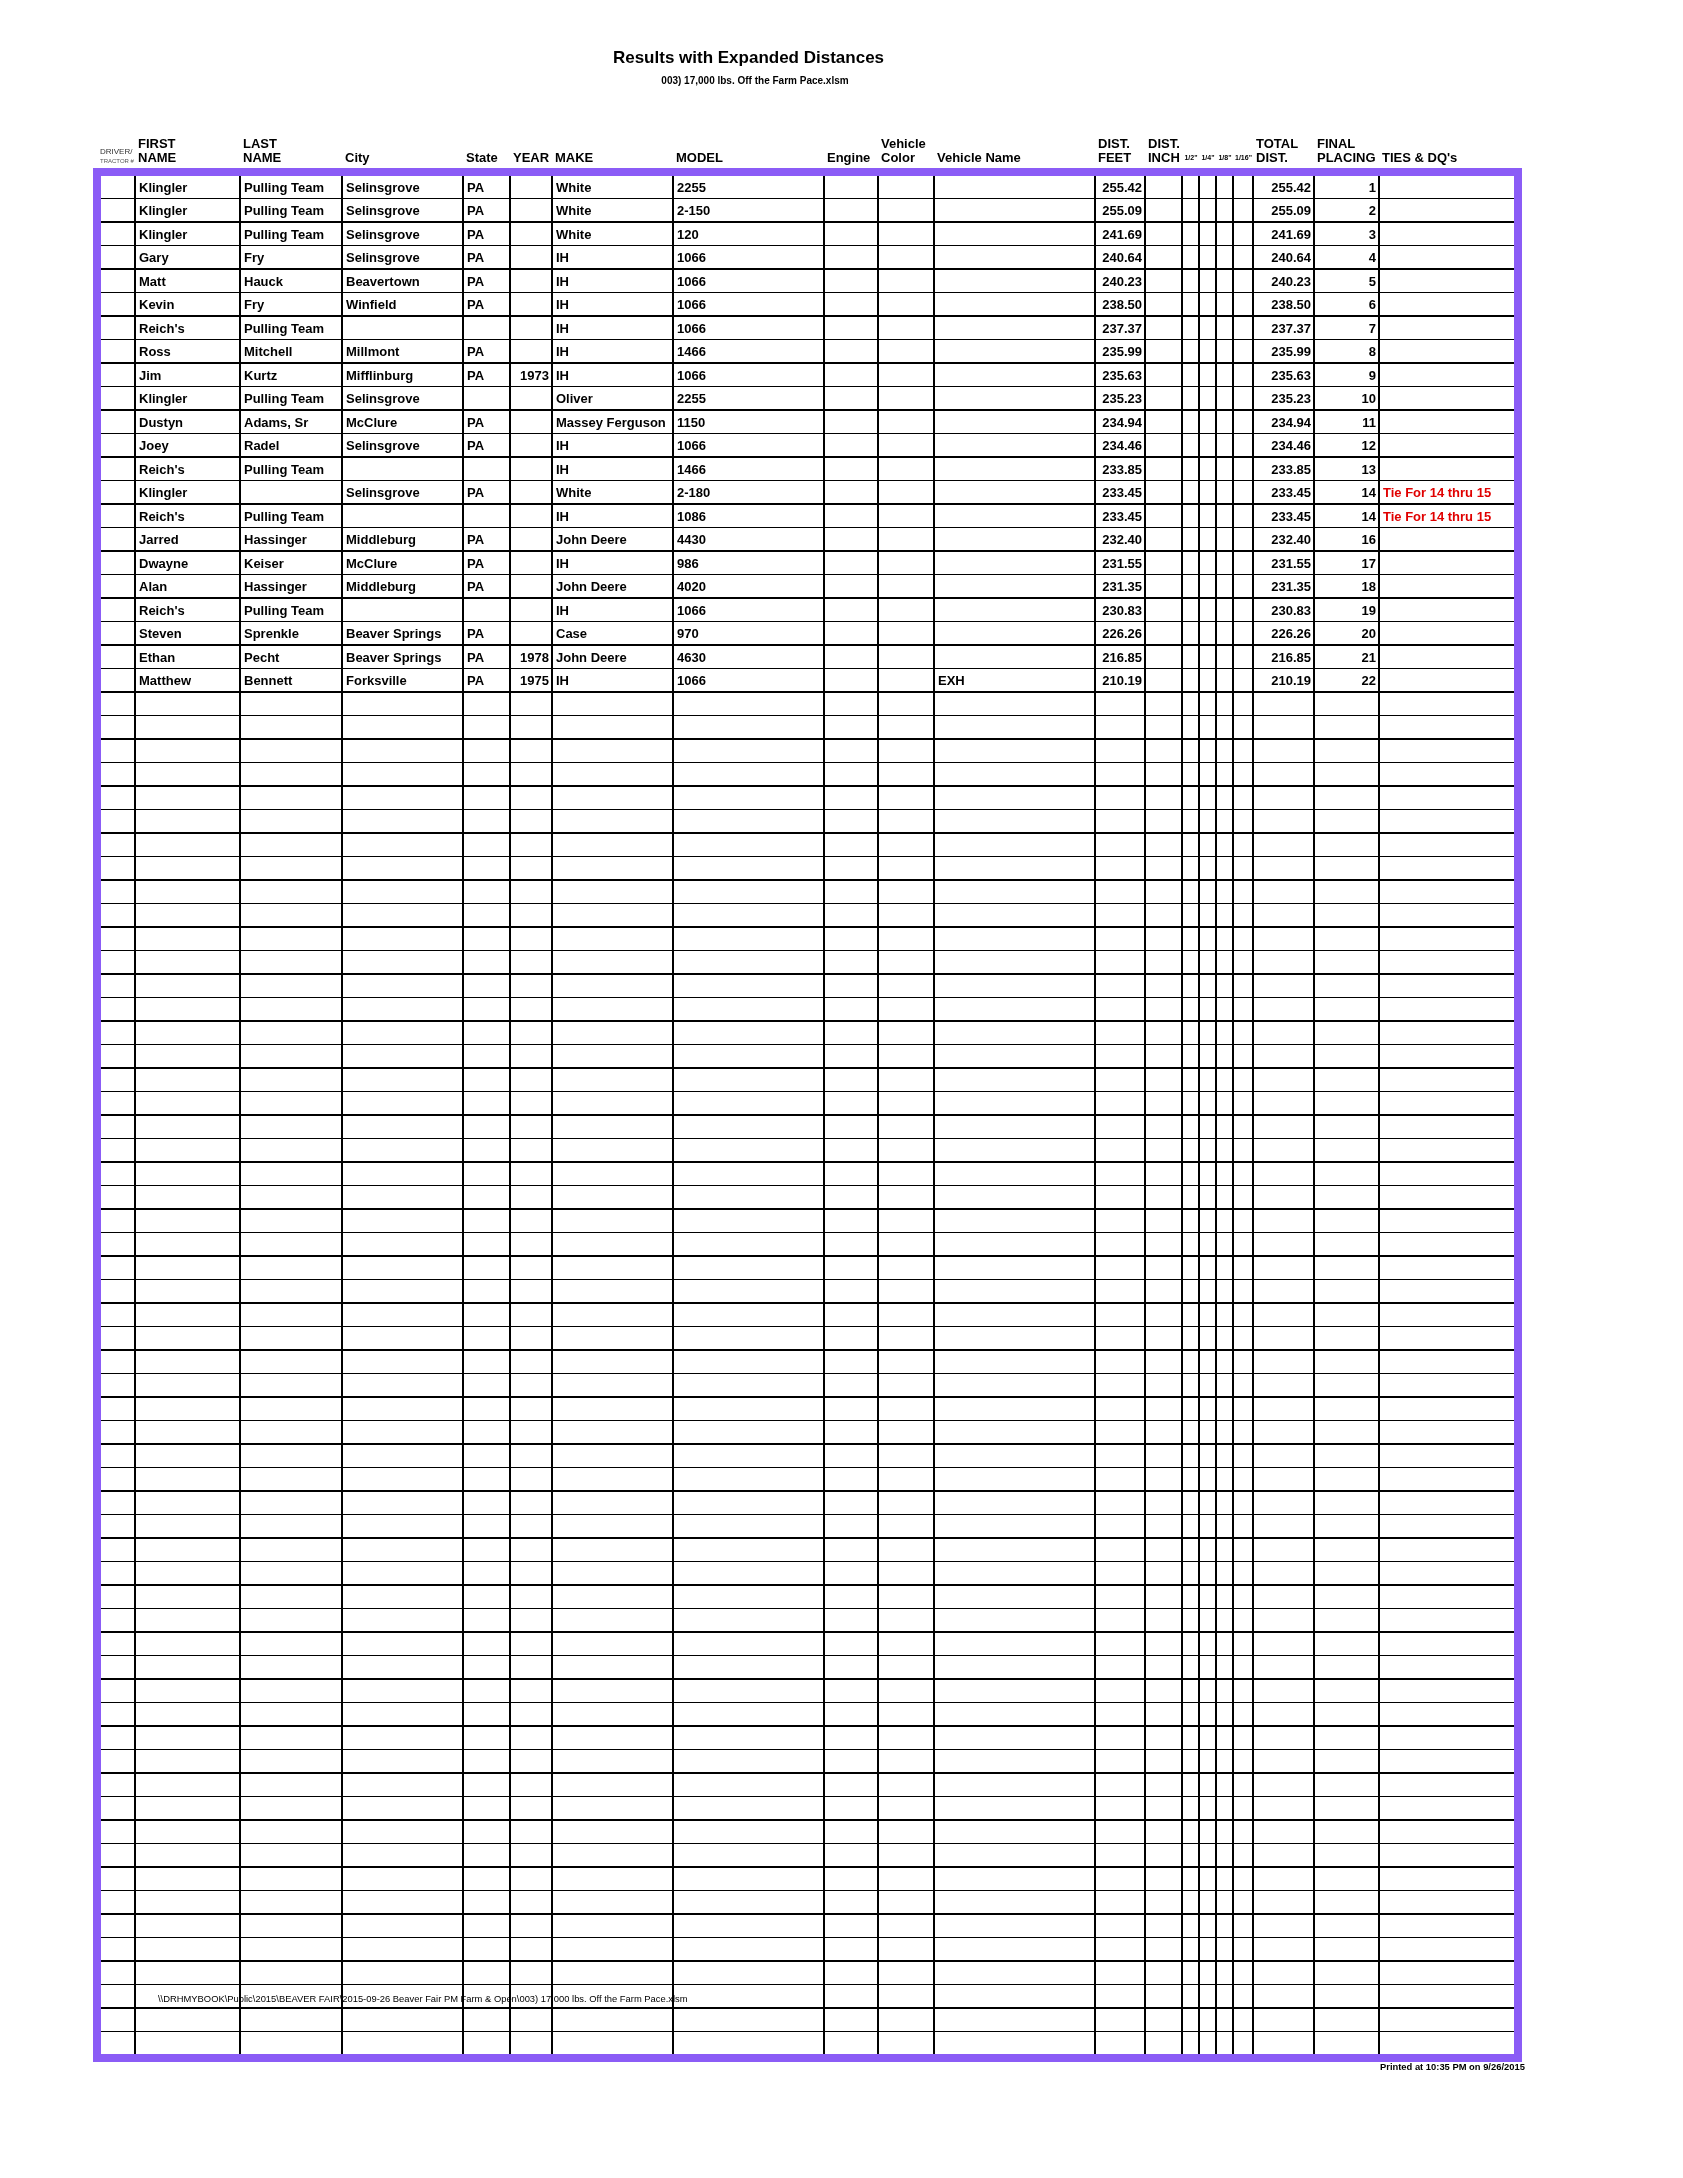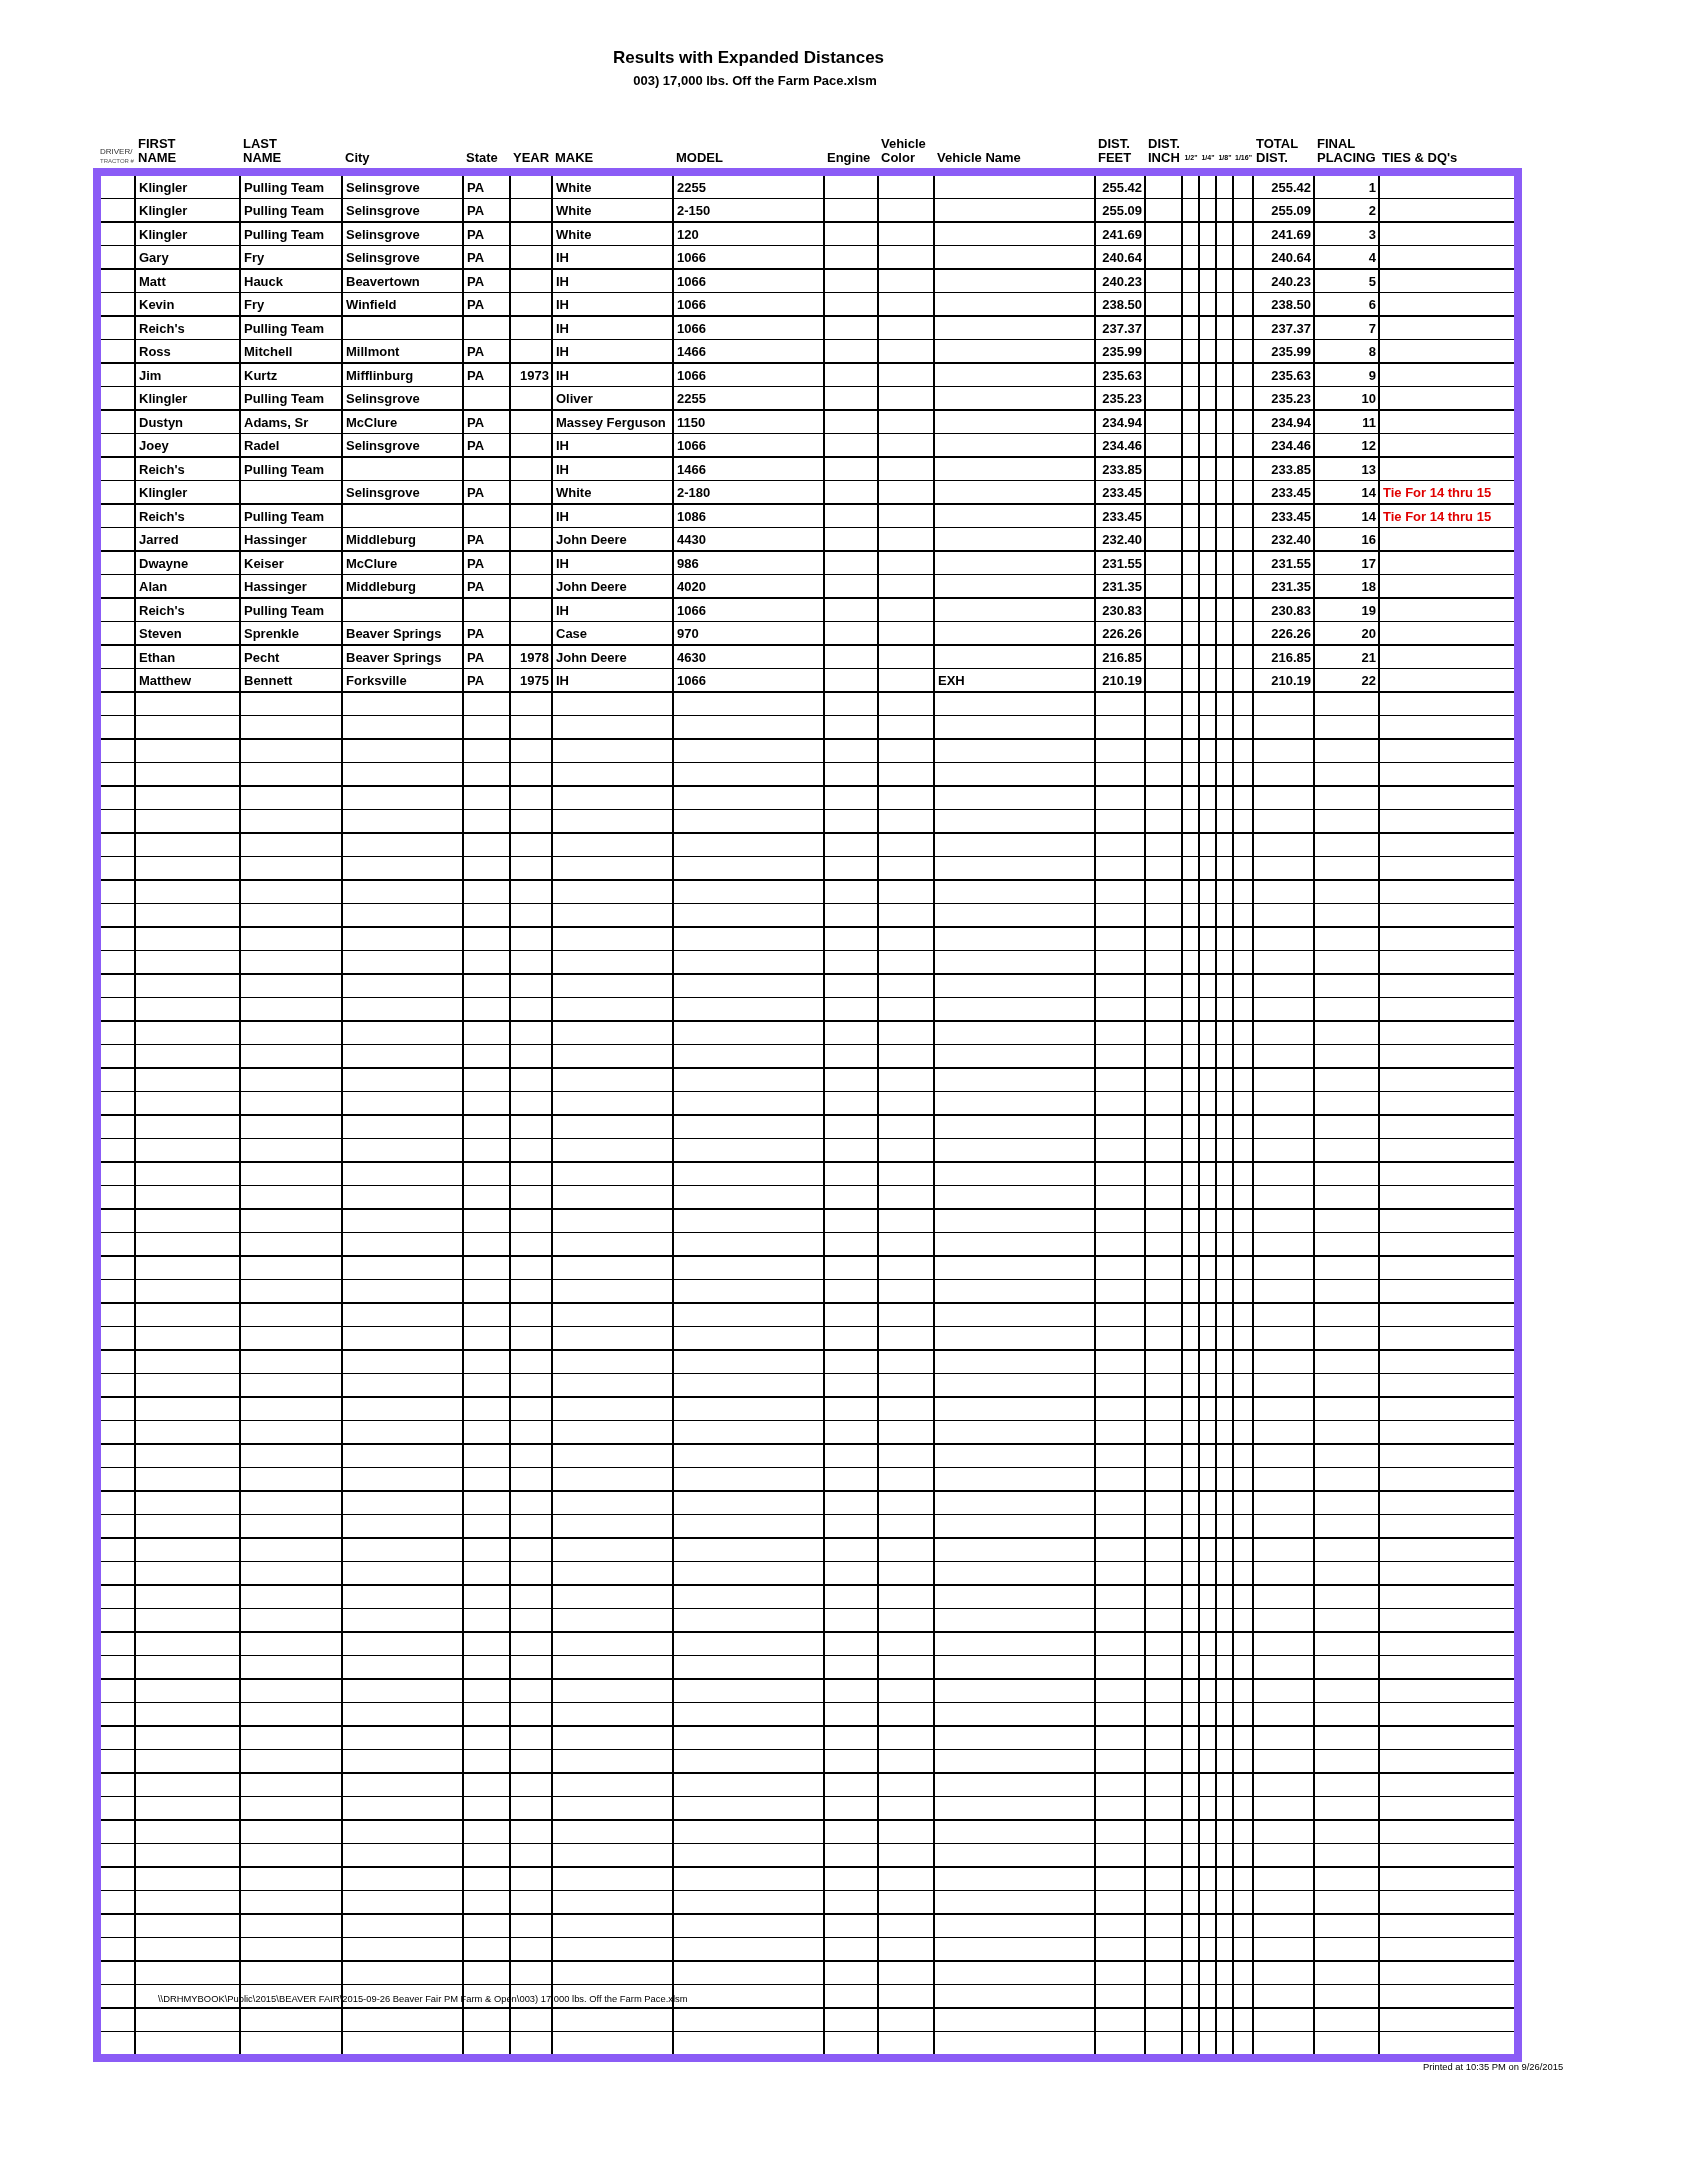--- a/index.html
+++ b/index.html
@@ -2,21 +2,21 @@
 <html><head>
 <meta charset="utf-8">
 <style>
   html,body{margin:0;padding:0;}
   body{
     width:1683px;height:2178px;position:relative;background:#ffffff;
     font-family:"Liberation Sans","DejaVu Sans",sans-serif;color:#000;
   }
   .title-block{position:absolute;top:46px;left:0;width:1497px;text-align:center;}
   .title-line1{font-size:17px;font-weight:bold;line-height:24px;}
-  .title-line2{font-size:13px;font-weight:bold;line-height:22px;padding-left:13px;}
+  .title-line2{font-size:10px;font-weight:bold;line-height:22px;padding-left:13px;}
 
   .sheet{position:absolute;left:93px;top:137px;}
   table{border-collapse:collapse;table-layout:fixed;width:1420px;padding-left:7px;}
   thead th{
     font-size:13px;font-weight:bold;text-align:left;vertical-align:bottom;
     padding:0 0 3px 3px;border:none;white-space:nowrap;overflow:visible;
   }
   thead th .h1,thead th .h2{line-height:14px;}
   thead th.tiny-head{font-size:7px;padding-left:1px;text-align:center;}
   th.driver-head .h1{font-size:8px;color:#333;font-weight:normal;line-height:10px;}
@@ -28,21 +28,21 @@
     border-top:1px solid #000;border-bottom:1px solid #000;
     font-size:13px;font-weight:bold;padding:0 2px 0 3px;
     white-space:nowrap;overflow:hidden;height:22px;vertical-align:middle;
   }
   tbody tr.hb td{border-bottom:2px solid #000;}
   td.ta-r{text-align:right;}
   td.tie-text{color:#e00000;}
 
   .footer{position:absolute;font-size:9.4px;font-weight:normal;color:#000;}
   .footer-left{left:118px;top:1993px;margin-left:40px;}
-  .footer-right{left:1423px;top:2061px;}
+  .footer-right{left:1380px;top:2061px;font-weight:bold;}
 </style>
 </head>
 <body>
 
 <div class="title-block">
   <div class="title-line1">Results with Expanded Distances</div>
   <div class="title-line2">003) 17,000 lbs. Off the Farm Pace.xlsm</div>
 </div>
 
 <div class="sheet">

